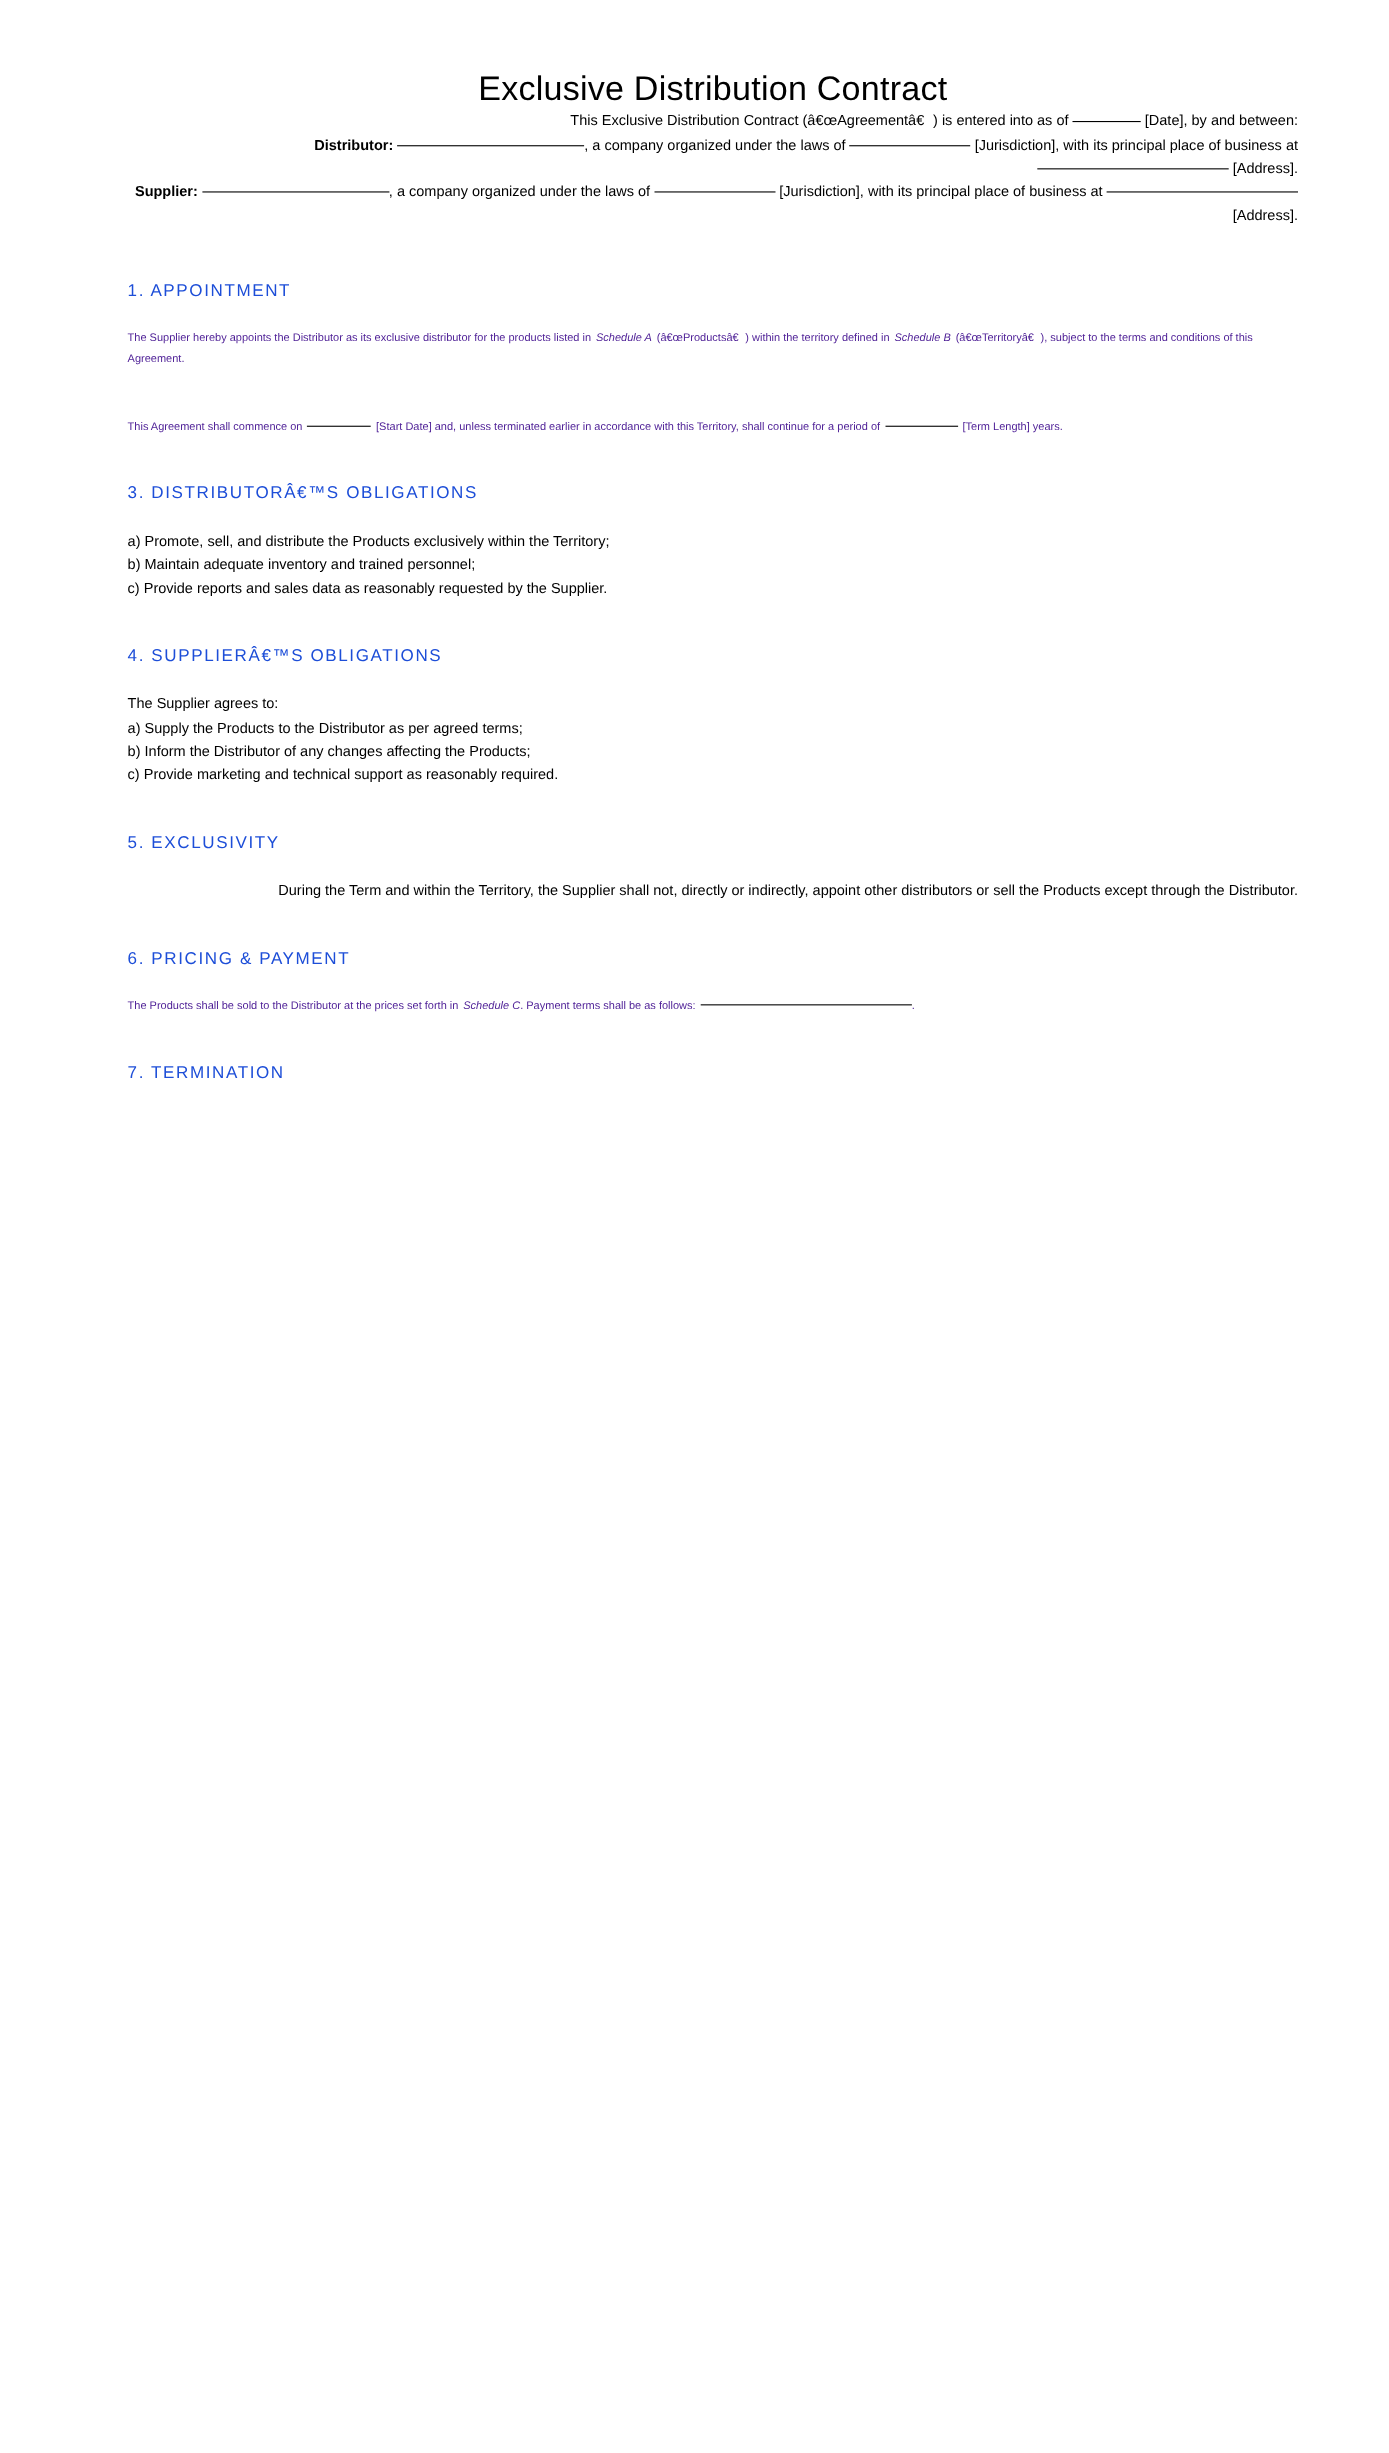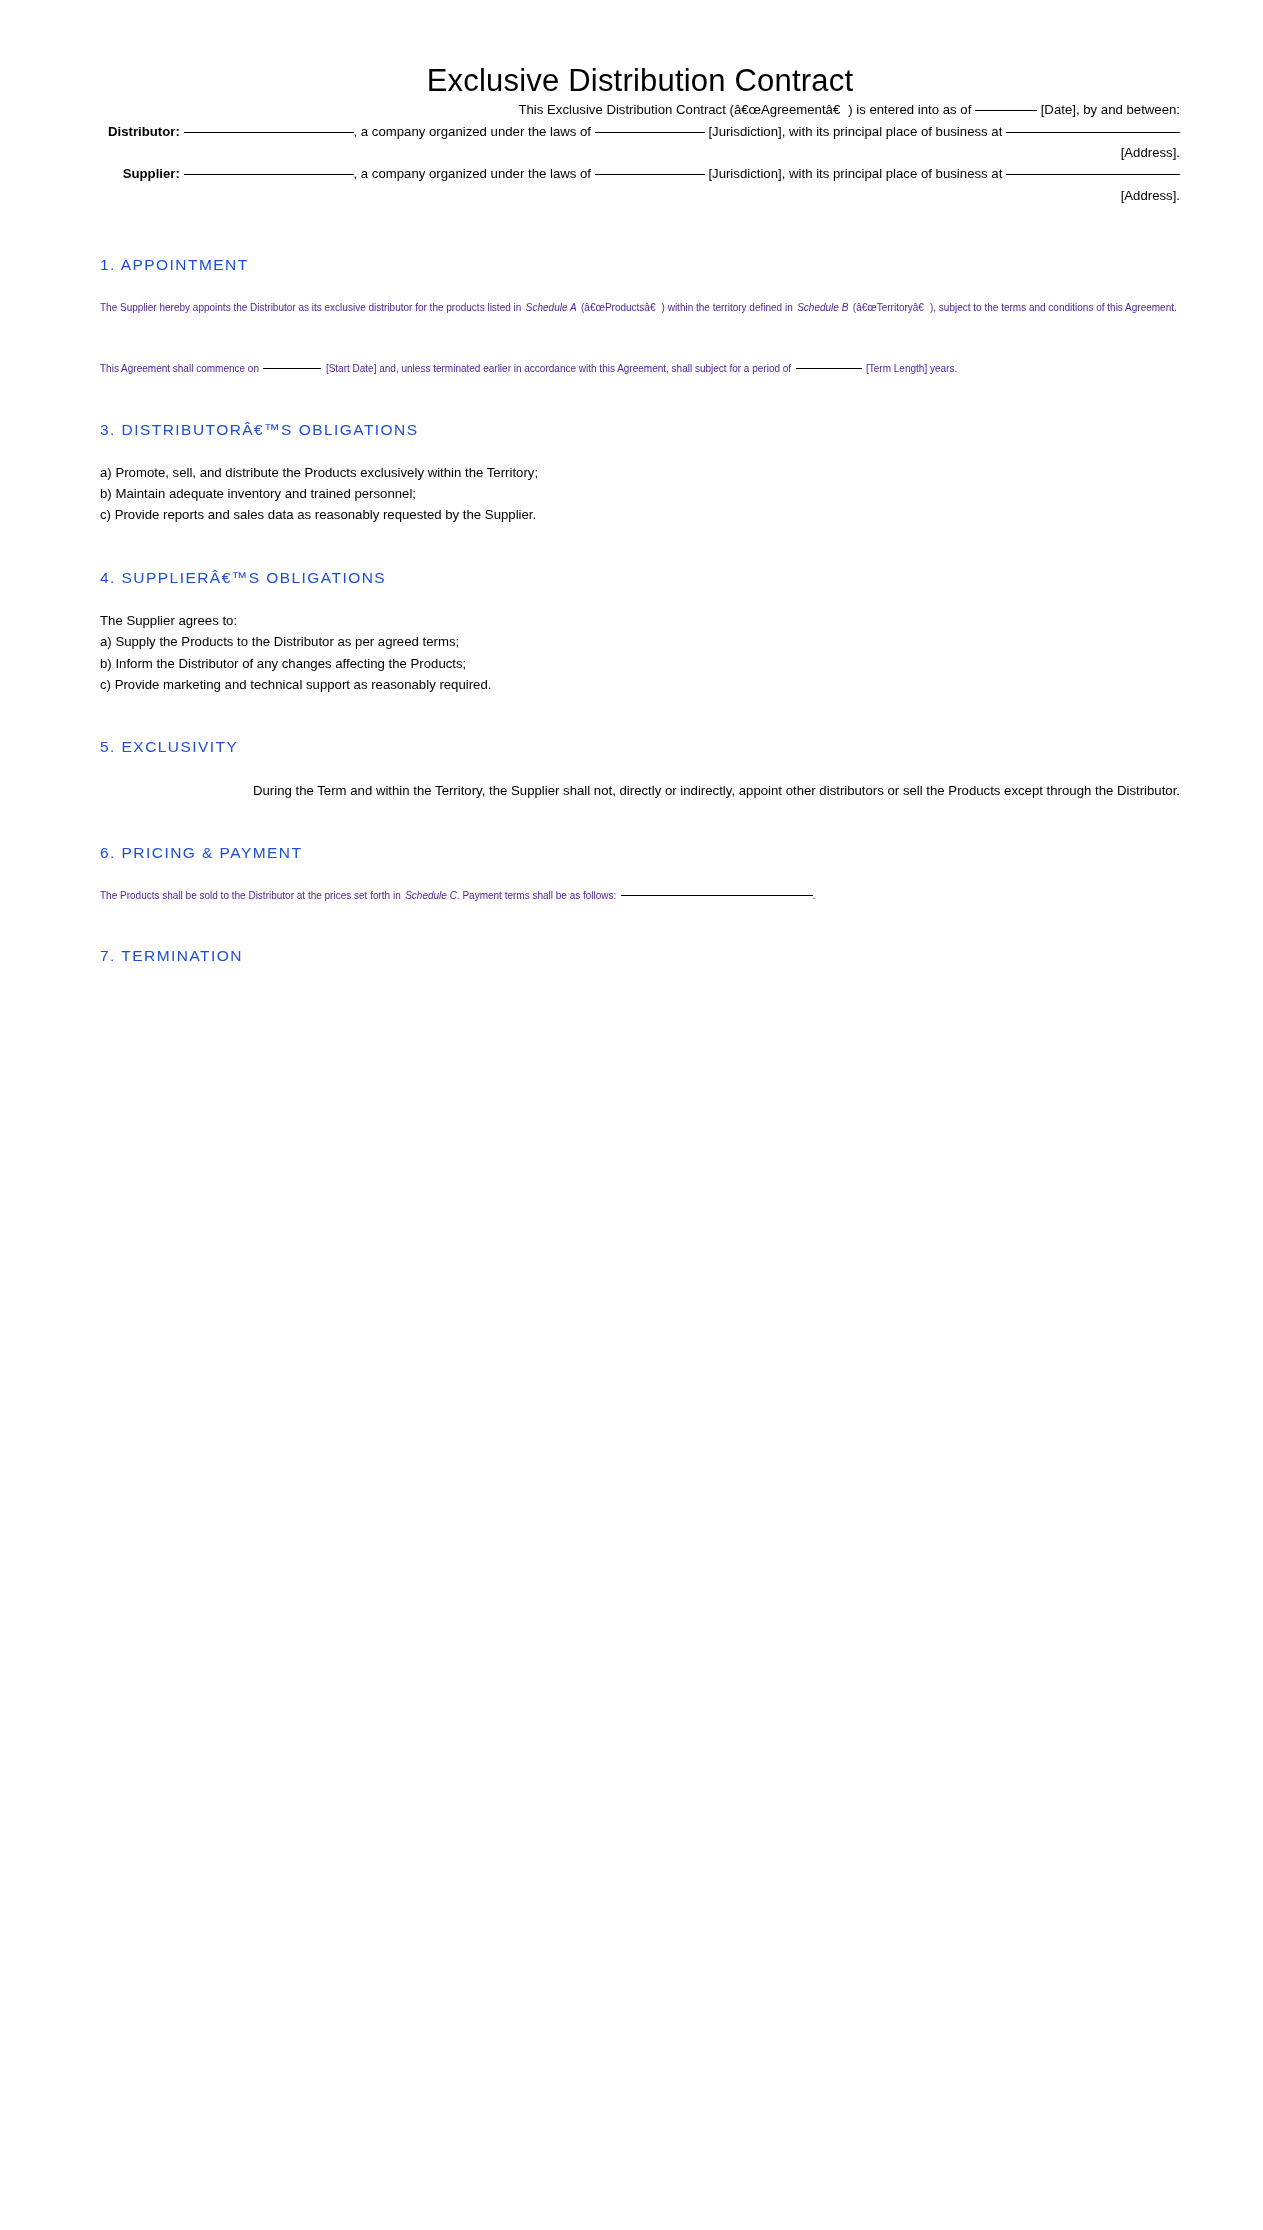--- a/index.html
+++ b/index.html
@@ -15,23 +15,22 @@
   .page {
     width: 1263px;
     min-height: 2230px;
     margin: 0 auto;
     background: #ffffff;
     position: relative;
     box-sizing: border-box;
     padding: 0;
   }
   .content {
-    padding: 0 83px 0 84px;
+    padding: 0 83px 0 116px;
     box-sizing: border-box;
-    margin-left: 16px;
   }
   h1.doc-title {
     font-family: "Liberation Sans", "DejaVu Sans", sans-serif;
     font-size: 31px;
     font-weight: 400;
     text-align: center;
     letter-spacing: 0.2px;
     margin: 0;
     padding-top: 62px;
     line-height: 1.2;
@@ -125,21 +124,21 @@
         <span class="line">(â€œProductsâ€) within the territory defined in</span>
         <em class="sched line">Schedule B</em>
         <span class="line">(â€œTerritoryâ€), subject to the terms and conditions of this Agreement.</span>
       </div>
     </div>
 
     <div class="sec-wrap">
       <div class="sec-body">
         <span class="line">This Agreement shall commence on</span>
         <span class="blank b-start"></span>
-        <span class="line">[Start Date] and, unless terminated earlier in accordance with this Agreement, shall subject for a period of</span>
+        <span class="line">[Start Date] and, unless terminated earlier in accordance with this Territory, shall continue for a period of</span>
         <span class="blank b-term"></span>
         <span class="line">[Term Length] years.</span>
       </div>
     </div>
 
     <div class="sec-wrap">
       <h2 class="section-head">3. DISTRIBUTORÂ€™S OBLIGATIONS</h2>
       <div class="sec-body">
         <div class="list-line">a) Promote, sell, and distribute the Products exclusively within the Territory;</div>
         <div class="list-line">b) Maintain adequate inventory and trained personnel;</div>

